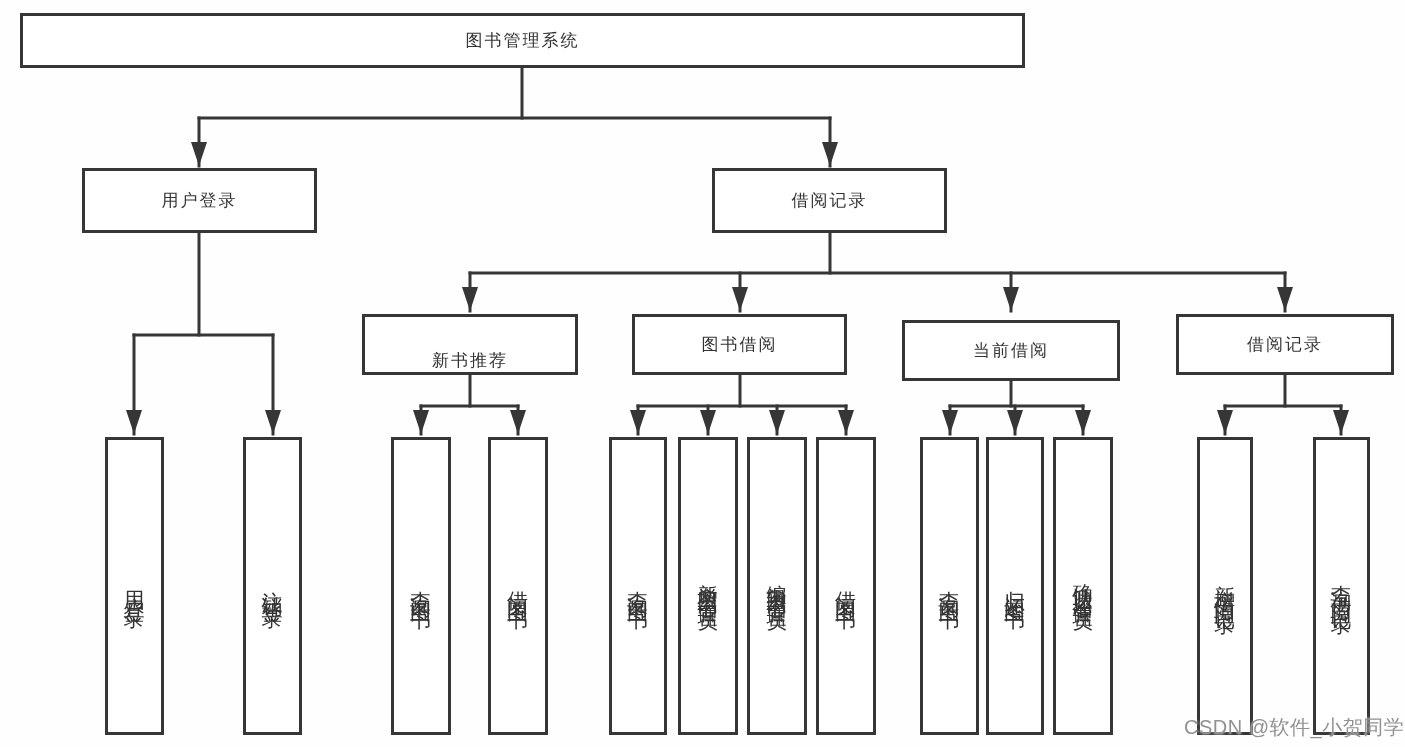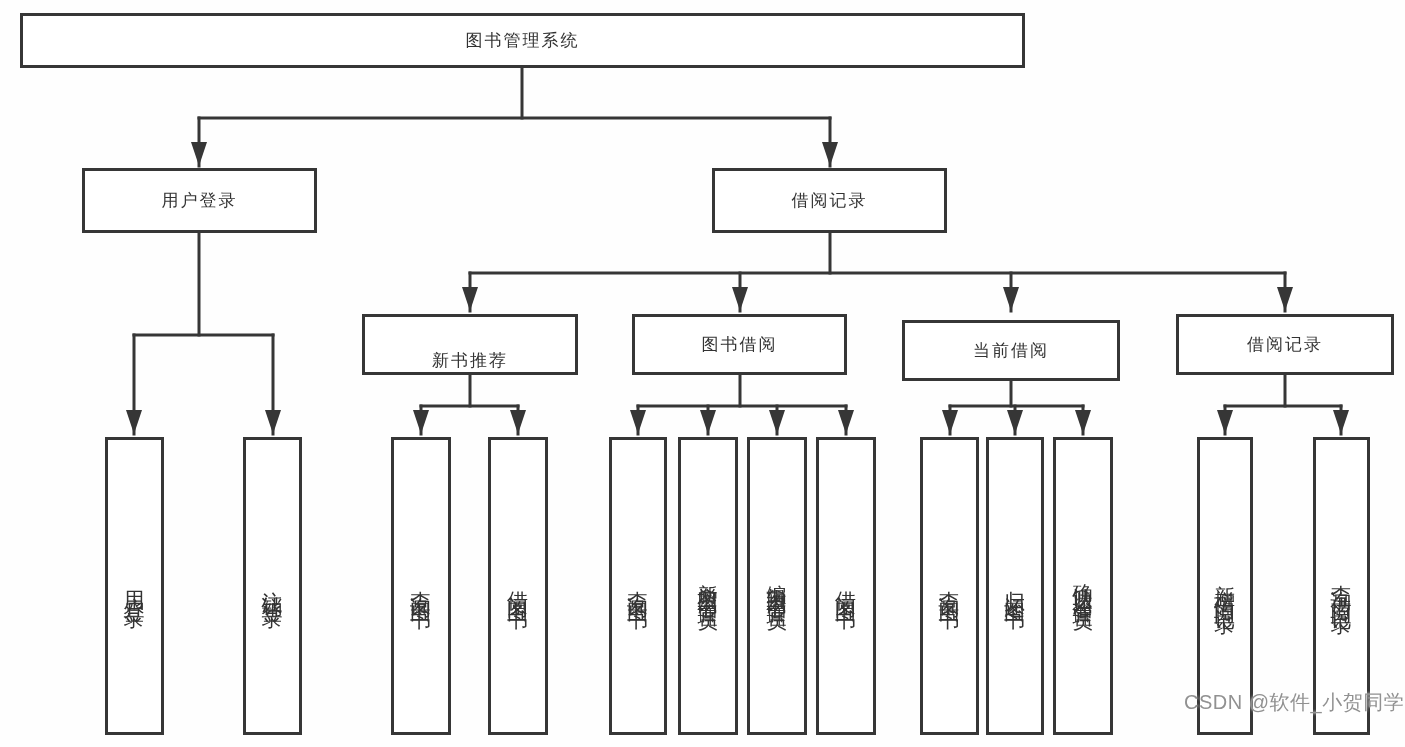--- a/index.html
+++ b/index.html
@@ -47,21 +47,21 @@
   .lf-6{left:678px;width:60px;}
   .lf-7{left:747px;width:60px;}
   .lf-8{left:816px;width:60px;}
   .lf-9{left:920px;width:59px;}
   .lf-10{left:986px;width:58px;}
   .lf-11{left:1053px;width:60px;}
   .lf-12{left:1197px;width:56px;}
   .lf-13{left:1313px;width:57px;}
 
   .watermark{
-    position:absolute;left:1184px;top:689px;z-index:2;
+    position:absolute;left:1184px;top:714px;z-index:2;
     font-size:20px;color:#919191;letter-spacing:0.5px;
     text-shadow:0 0 3px #ffffff;white-space:nowrap;
   }
 </style>
 </head>
 <body>
 
 <div id="canvas">
 
   <svg id="connectors" width="1405" height="747" viewBox="0 0 1405 747">

